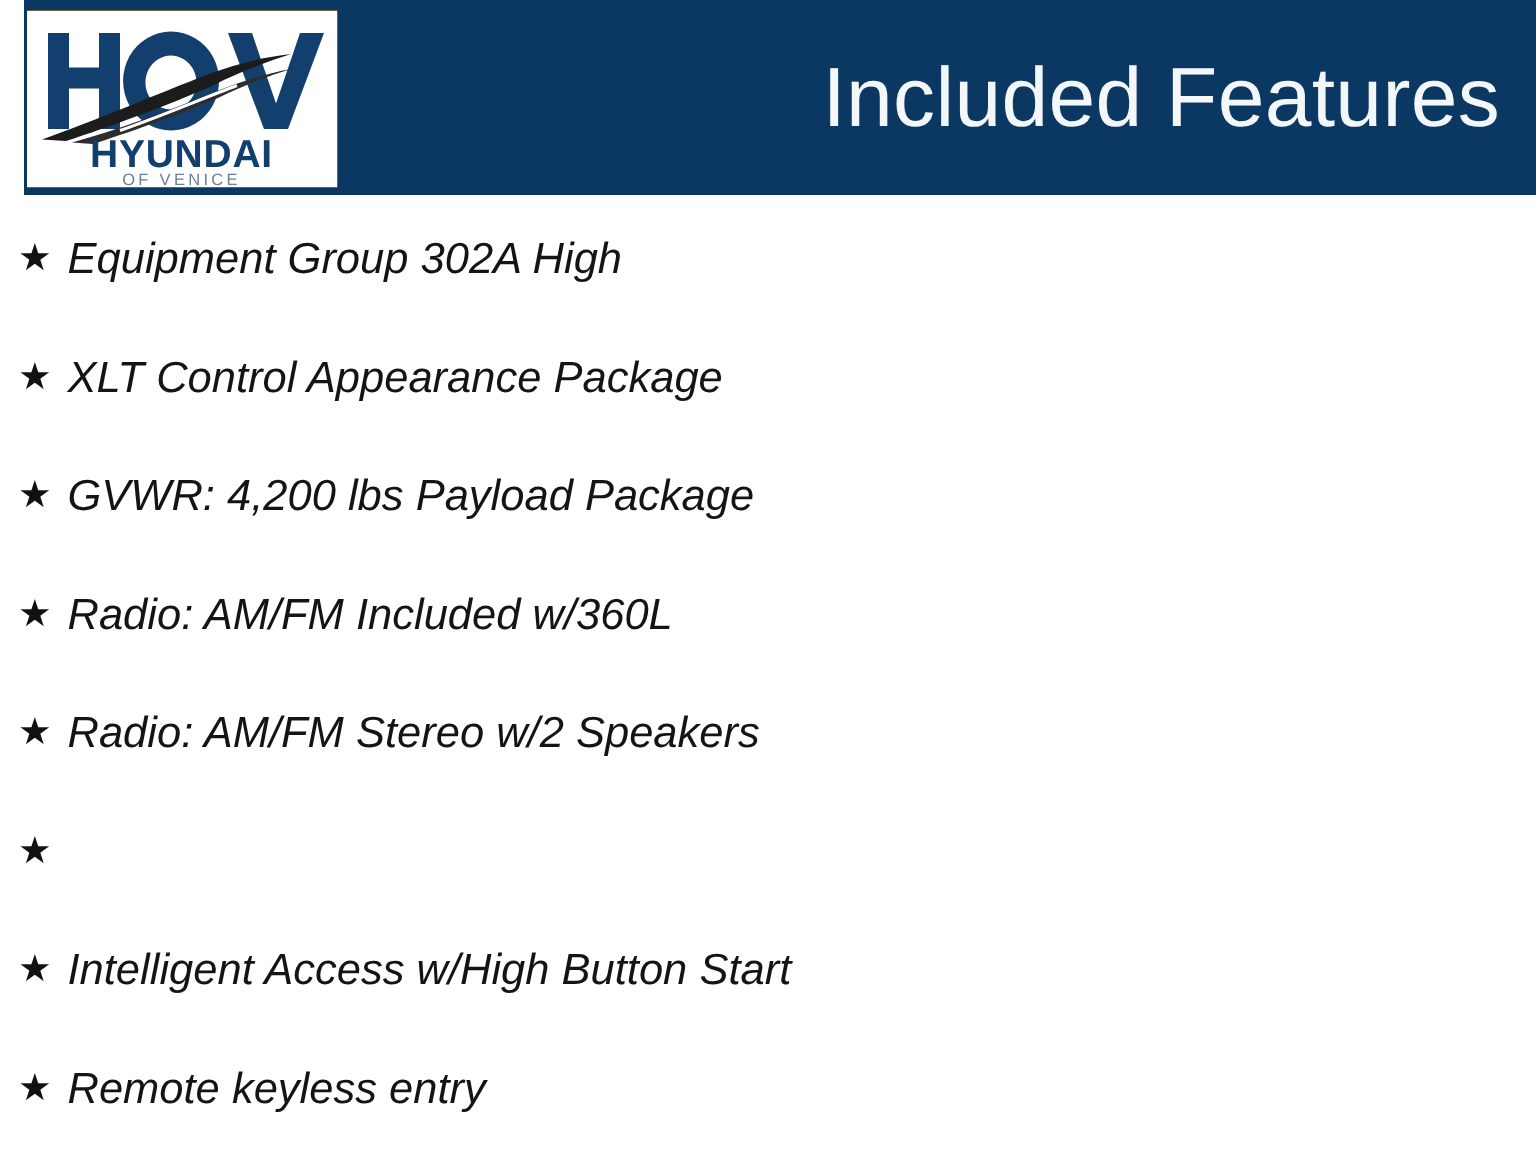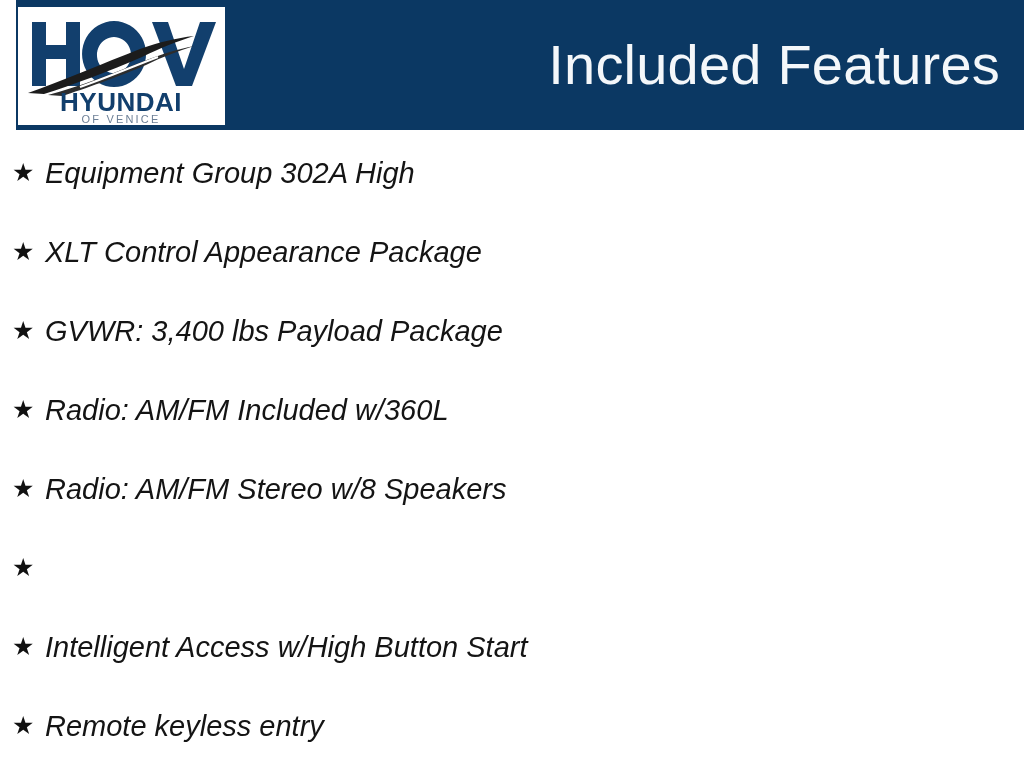--- a/index.html
+++ b/index.html
@@ -137,29 +137,29 @@
     <li class="feature-item">
       <span class="bullet-star">★</span>
       <span class="feature-label">Equipment Group 302A High</span>
     </li>
     <li class="feature-item">
       <span class="bullet-star">★</span>
       <span class="feature-label">XLT Control Appearance Package</span>
     </li>
     <li class="feature-item">
       <span class="bullet-star">★</span>
-      <span class="feature-label">GVWR: 3,400 lbs Payload Package</span>
+      <span class="feature-label">GVWR: 4,200 lbs Payload Package</span>
     </li>
     <li class="feature-item">
       <span class="bullet-star">★</span>
       <span class="feature-label">Radio: AM/FM Included w/360L</span>
     </li>
     <li class="feature-item">
       <span class="bullet-star">★</span>
-      <span class="feature-label">Radio: AM/FM Stereo w/8 Speakers</span>
+      <span class="feature-label">Radio: AM/FM Stereo w/2 Speakers</span>
     </li>
     <li class="feature-item">
       <span class="bullet-star">★</span>
     </li>
     <li class="feature-item">
       <span class="bullet-star">★</span>
       <span class="feature-label">Intelligent Access w/High Button Start</span>
     </li>
     <li class="feature-item">
       <span class="bullet-star">★</span>

